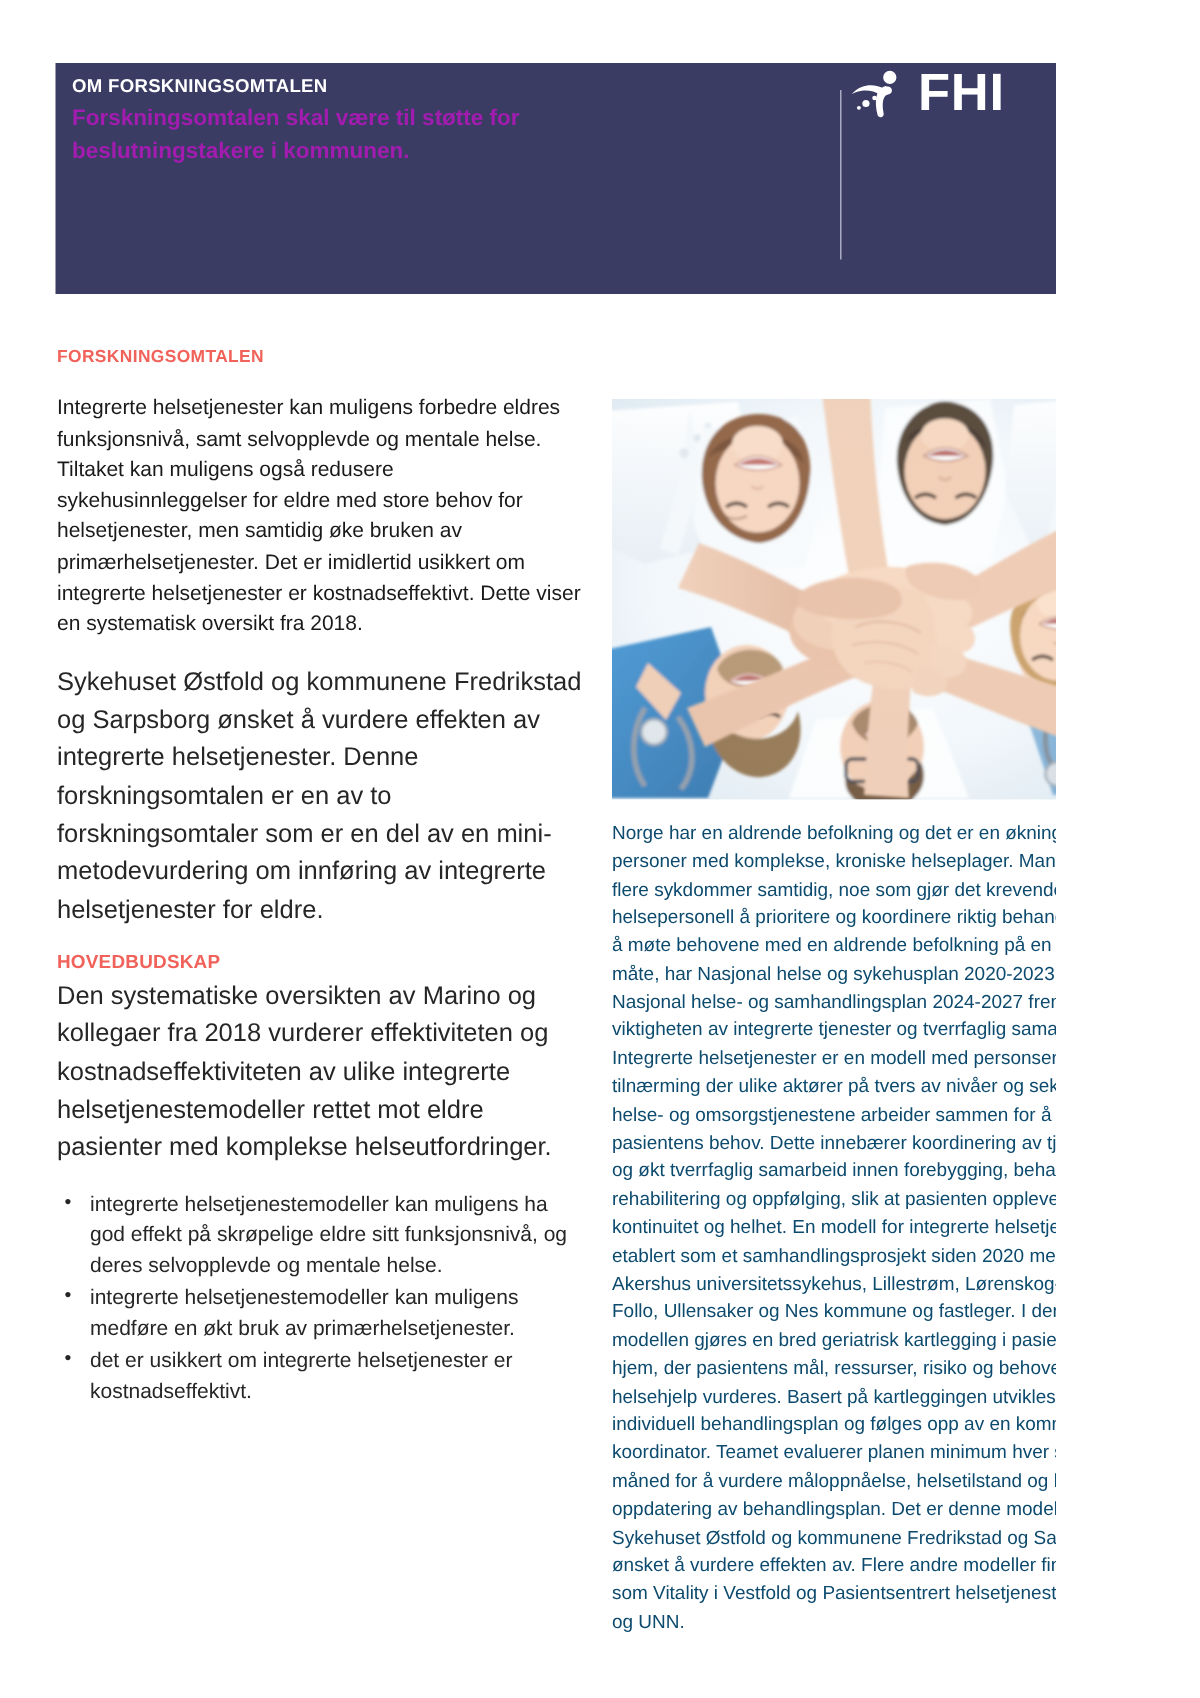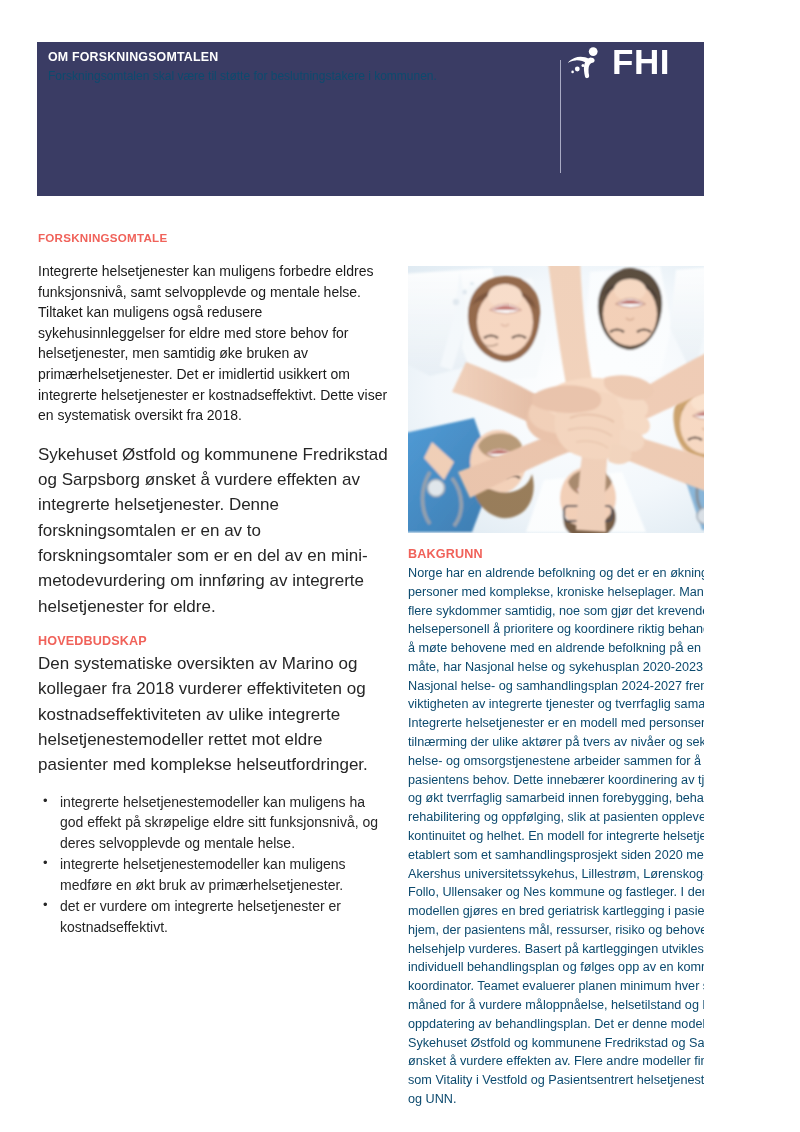--- a/index.html
+++ b/index.html
@@ -35,25 +35,25 @@
     color: #ffffff;
   }
   .banner-kicker {
     font-size: 12.4px;
     font-weight: bold;
     letter-spacing: 0.2px;
     line-height: 1.45;
     margin: 0 0 1px 0;
   }
   .banner-sub {
-    font-size: 12px;
-    font-weight: normal;
+    font-size: 15px;
+    font-weight: bold;
     line-height: 1.45;
     margin: 0;
-    color: #0c4a6e;
+    color: #a21caf;
   }
   .banner-divider {
     position: absolute;
     left: 523px; top: 18px;
     width: 1px; height: 113px;
     background: #a9abc4;
   }
   .logo {
     position: absolute;
     left: 565px; top: 42px;
@@ -207,29 +207,29 @@
           <circle cx="7.6" cy="29.9" r="1.3" fill="#ffffff"></circle>
         </svg>
       </span>
       <span class="logo-word">FHI</span>
     </div>
     <div class="logo-rule"></div>
     <div class="logo-tagline">Folkehelseinstituttet</div>
   </div>
 
   <div class="col-left">
-    <p class="kicker">FORSKNINGSOMTALE</p>
+    <p class="kicker">FORSKNINGSOMTALEN</p>
     <p class="lead">Integrerte helsetjenester kan muligens forbedre eldres funksjonsnivå, samt selvopplevde og mentale helse. Tiltaket kan muligens også redusere sykehusinnleggelser for eldre med store behov for helsetjenester, men samtidig øke bruken av primærhelsetjenester. Det er imidlertid usikkert om integrerte helsetjenester er kostnadseffektivt. Dette viser en systematisk oversikt fra 2018.</p>
     <p class="body-text">Sykehuset Østfold og kommunene Fredrikstad og Sarpsborg ønsket å vurdere effekten av integrerte helsetjenester. Denne forskningsomtalen er en av to forskningsomtaler som er en del av en mini-metodevurdering om innføring av integrerte helsetjenester for eldre.</p>
     <p class="section-head">HOVEDBUDSKAP</p>
     <p class="body-text">Den systematiske oversikten av Marino og kollegaer fra 2018 vurderer effektiviteten og kostnadseffektiviteten av ulike integrerte helsetjenestemodeller rettet mot eldre pasienter med komplekse helseutfordringer.</p>
     <ul class="bullets">
       <li>integrerte helsetjenestemodeller kan muligens ha god effekt på skrøpelige eldre sitt funksjonsnivå, og deres selvopplevde og mentale helse.</li>
       <li>integrerte helsetjenestemodeller kan muligens medføre en økt bruk av primærhelsetjenester.</li>
-      <li>det er vurdere om integrerte helsetjenester er kostnadseffektivt.</li>
+      <li>det er usikkert om integrerte helsetjenester er kostnadseffektivt.</li>
     </ul>
   </div>
 
   <div class="photo">
     <svg viewBox="0 0 356 267" xmlns="http://www.w3.org/2000/svg" aria-hidden="true">
       <defs>
         <radialGradient id="bgGlow" cx="50%" cy="46%" r="68%">
           <stop offset="0%" stop-color="#ffffff"></stop>
           <stop offset="62%" stop-color="#f2f7fb"></stop>
           <stop offset="100%" stop-color="#dfeaf2"></stop>
@@ -406,17 +406,16 @@
 
         <path d="M124 130 C138 118 168 116 186 124 C196 129 196 140 184 144 C164 150 134 146 124 138 Z" fill="#e7bda3"></path>
         <path d="M196 112 C212 106 236 110 244 120 C249 127 243 134 230 134 C212 134 198 126 196 118 Z" fill="#ecc5ab"></path>
       </g>
 
       <rect x="0" y="0" width="356" height="267" fill="url(#bgGlow)" opacity="0.10"></rect>
     </svg>
   </div>
 
   <div class="col-right" style="top:546px;">
-    <p class="section-head right-head">BAKGRUNN</p>
     <p class="right-body">Norge har en aldrende befolkning og det er en økning i antallet personer med komplekse, kroniske helseplager. Mange har flere sykdommer samtidig, noe som gjør det krevende for helsepersonell å prioritere og koordinere riktig behandling. For å møte behovene med en aldrende befolkning på en helhetlig måte, har Nasjonal helse og sykehusplan 2020-2023, samt Nasjonal helse- og samhandlingsplan 2024-2027 fremhevet viktigheten av integrerte tjenester og tverrfaglig samarbeid. Integrerte helsetjenester er en modell med personsentrert tilnærming der ulike aktører på tvers av nivåer og sektorer i helse- og omsorgstjenestene arbeider sammen for å møte pasientens behov. Dette innebærer koordinering av tjenester og økt tverrfaglig samarbeid innen forebygging, behandling, rehabilitering og oppfølging, slik at pasienten opplever kontinuitet og helhet.  En modell for integrerte helsetjenester er etablert som et samhandlingsprosjekt siden 2020 mellom Akershus universitetssykehus, Lillestrøm, Lørenskog- Nordre Follo, Ullensaker og Nes kommune og fastleger. I denne modellen gjøres en bred geriatrisk kartlegging i pasientens hjem, der pasientens mål, ressurser, risiko og behovet for helsehjelp vurderes. Basert på kartleggingen utvikles en individuell behandlingsplan og følges opp av en kommunal koordinator. Teamet evaluerer planen minimum hver sjette måned for å vurdere måloppnåelse, helsetilstand og behov for oppdatering av behandlingsplan. Det er denne modellen Sykehuset Østfold og kommunene Fredrikstad og Sarpsborg ønsket å vurdere effekten av. Flere andre modeller finnes også, som Vitality i Vestfold og Pasientsentrert helsetjeneste i Tromsø og UNN.</p>
   </div>
 
 </div>
 
 </body></html>

